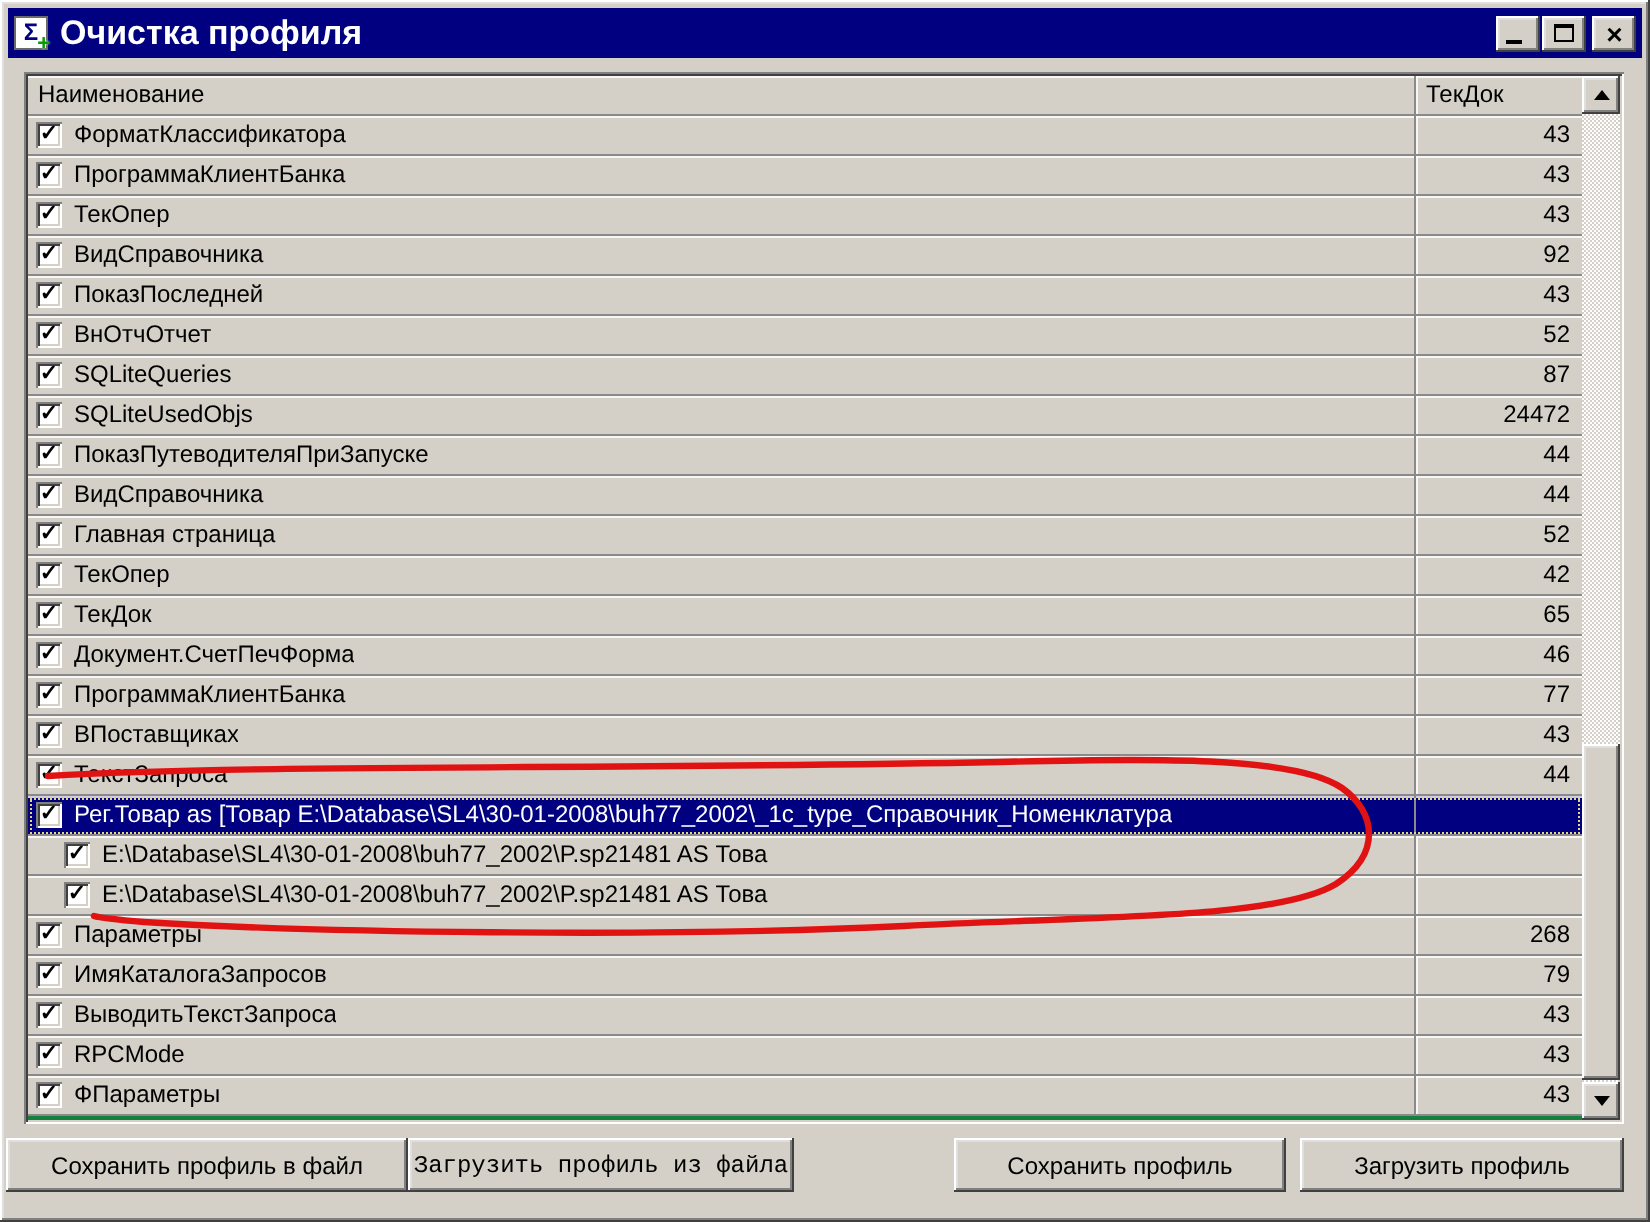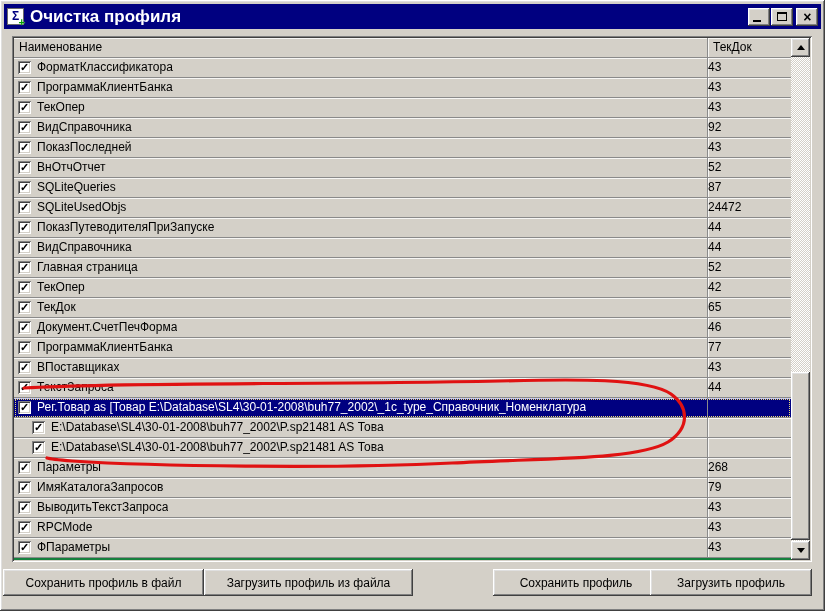--- a/index.html
+++ b/index.html
@@ -60,21 +60,21 @@
     box-shadow: inset 0 1px 0 rgba(255,255,255,.8);
     white-space: nowrap;
   }
   .hcell.name { flex: 1 1 auto; padding-left: 5px; }
   .hcell.size { flex: 0 0 84px; padding-left: 5px; border-left: 1px solid #8a8a8a;
                 box-shadow: inset 1px 0 0 rgba(255,255,255,.8); }
   .rname {
     flex: 1 1 auto; display: flex; align-items: center; overflow: hidden;
   }
   .rsize {
-    flex: 0 0 84px; text-align: left; padding-right: 6px;
+    flex: 0 0 84px; text-align: right; padding-right: 6px;
     border-left: 1px solid #8a8a8a; box-shadow: inset 1px 0 0 rgba(255,255,255,.8);
   }
   .checkbox {
     width: 13px; height: 13px; background: #ffffff; margin: 0 0 0 4px;
     flex: 0 0 auto; position: relative;
     box-shadow: inset 1px 1px 0 #808080, inset -1px -1px 0 #ffffff,
                 inset 2px 2px 0 #404040, inset -2px -2px 0 #d4d0c8;
     display: flex; align-items: center; justify-content: center;
   }
   .check { color: #000; font-size: 11px; font-weight: bold; line-height: 11px; margin-top: -1px; }
@@ -105,22 +105,22 @@
   }
   
   .btn {
     position: absolute; top: 569px; height: 27px; background: #d4d0c8;
     border: none; font-family: "Liberation Sans", sans-serif; font-size: 12px; color: #000;
     box-shadow: inset -1px -1px 0 #404040, inset 1px 1px 0 #ffffff,
                 inset -2px -2px 0 #808080, inset 2px 2px 0 #dfdfdf;
     white-space: nowrap; overflow: hidden; cursor: default;
   }
   .btn.file-save { left: 3px;   width: 201px; }
-  .btn.file-load { left: 204px; width: 209px; }
-  .btn.save      { left: 477px; width: 166px; margin-left: 16px; }
+  .btn.file-load { left: 204px; width: 193px; font-family: Liberation Mono, monospace; }
+  .btn.save      { left: 477px; width: 166px; }
   .btn.load      { left: 650px; width: 162px; }
   
   .annotation { position: absolute; left: 0; top: 0; width: 825px; height: 611px; pointer-events: none; z-index: 50; }
 </style>
 </head>
 <body>
 
 <div class="window">
 
   <div class="titlebar">

